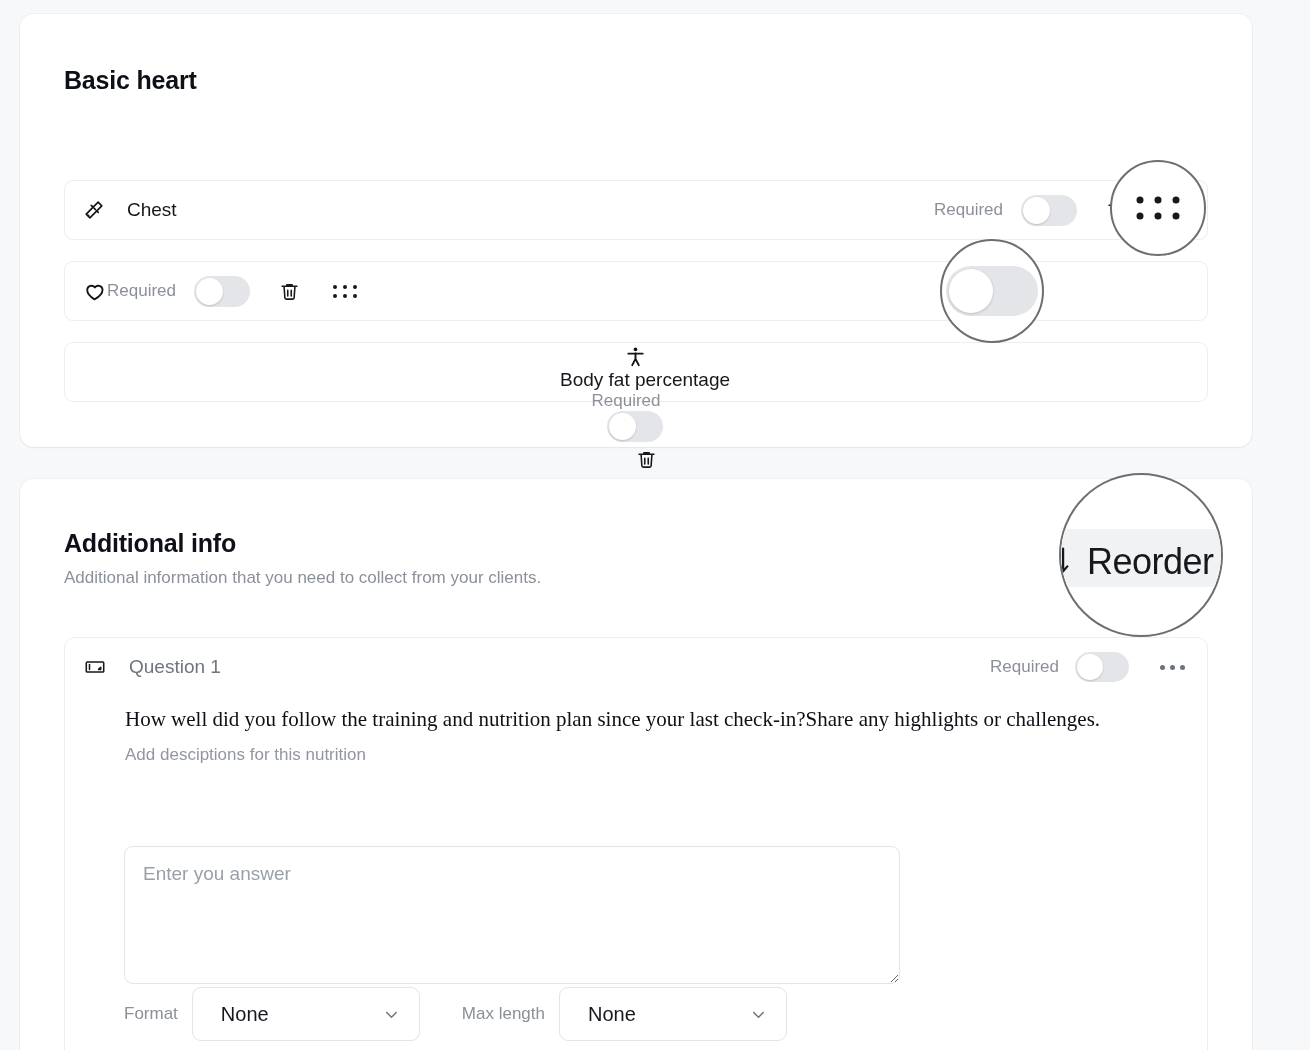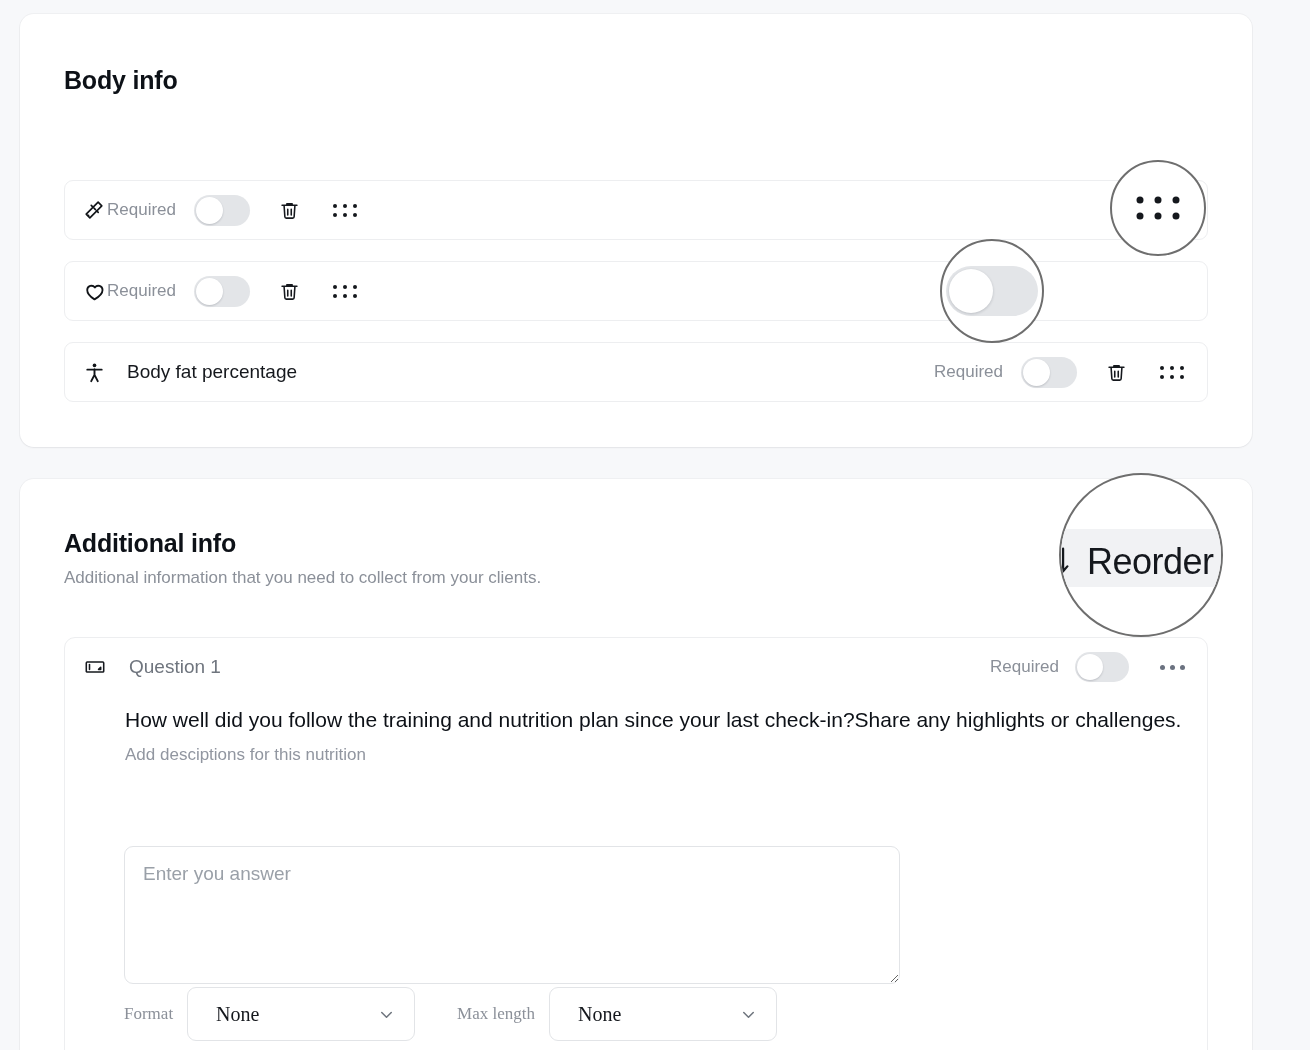--- a/index.html
+++ b/index.html
@@ -51,21 +51,21 @@
     height: 60px;
     border: 1px solid #edeef0;
     border-radius: 9px;
     background: #fff;
     display: flex;
     align-items: center;
     padding: 0 18px 0 16px;
   }
   #metric-0 { top: 166px; }
   #metric-1 { top: 247px; }
-  #metric-2 { top: 328px; }
+  #metric-2 { top: 328px; flex-direction: column; }
 
   .metric-icon {
     width: 26px; height: 26px;
     display: flex; align-items: center; justify-content: center;
     color: #111418;
     flex: none;
   }
   .metric-label {
     margin-left: 20px;
     font-size: 19px;
@@ -172,20 +172,21 @@
     margin-right: 16px;
   }
   #question-menu { margin-left: 26px; }
 
   #question-text {
     margin: 6px 0 0 60px;
     width: 1058px;
     font-size: 21px;
     line-height: 1.68;
     color: #0d1117;
+    font-family: Liberation Serif, serif;
   }
   #question-description {
     margin: 8px 0 0 60px;
     font-size: 17px;
     color: #9196a0;
   }
   #answer-textarea {
     position: absolute;
     left: 59px;
     top: 208px;
@@ -204,21 +205,21 @@
   #answer-textarea::placeholder { color: #9aa0a8; }
 
   #controls-row {
     position: absolute;
     left: 59px;
     top: 349px;
     display: flex;
     align-items: center;
     gap: 42px;
   }
-  .control-group { display: flex; align-items: center; gap: 14px; font-family: Liberation Serif, serif; }
+  .control-group { display: flex; align-items: center; gap: 14px; }
   .control-label { font-size: 17px; color: #8b9099; white-space: nowrap; }
   .select {
     width: 228px;
     height: 54px;
     border: 1px solid #e2e4e7;
     border-radius: 9px;
     background: #fff;
     display: flex;
     align-items: center;
     justify-content: space-between;
@@ -246,31 +247,32 @@
   }
 </style>
 </head>
 <body>
 
 <div class="page">
 
   <section class="card" id="basic-card">
 
     <div id="basic-head">
-      <h2 class="section-title">Body info</h2>
+      <h2 class="section-title">Basic heart</h2>
     </div>
 
     <div class="metric-row" id="metric-0">
       <span class="metric-icon">
         <svg width="22" height="22" viewBox="0 0 24 24" fill="none" stroke="currentColor" stroke-width="1.8" stroke-linecap="round" stroke-linejoin="round">
           <path d="M16.5 3.5l4 4-13 13-4-4z"></path>
           <path d="M9 7l1.6 1.6M12 10l1.6 1.6M15 13l1.6 1.6"></path>
           <circle cx="6" cy="18" r="1" fill="currentColor" stroke="none"></circle>
         </svg>
       </span>
+      <span class="metric-label">Chest</span>
       <span class="required-label">Required</span>
       <div class="toggle" id="toggle-0">
           <span class="knob"></span>
         </div>
       <span class="icon-btn" id="trash-0">
         <svg width="21" height="21" viewBox="0 0 24 24" fill="none" stroke="#15181d" stroke-width="1.8" stroke-linecap="round" stroke-linejoin="round">
           <path d="M3.5 6h17M9 6V4.2h6V6M5.8 6l.9 13.2a1.6 1.6 0 001.6 1.5h7.4a1.6 1.6 0 001.6-1.5L18.2 6"></path>
           <path d="M10 10.5v6.5M14 10.5v6.5"></path>
         </svg>
       </span>

